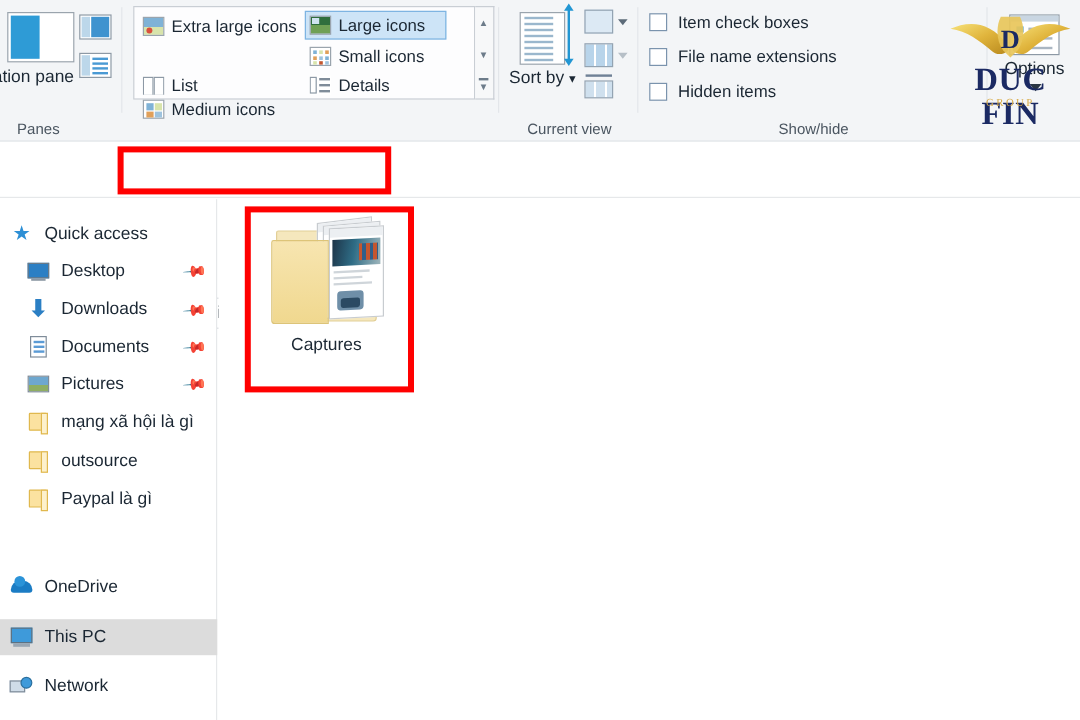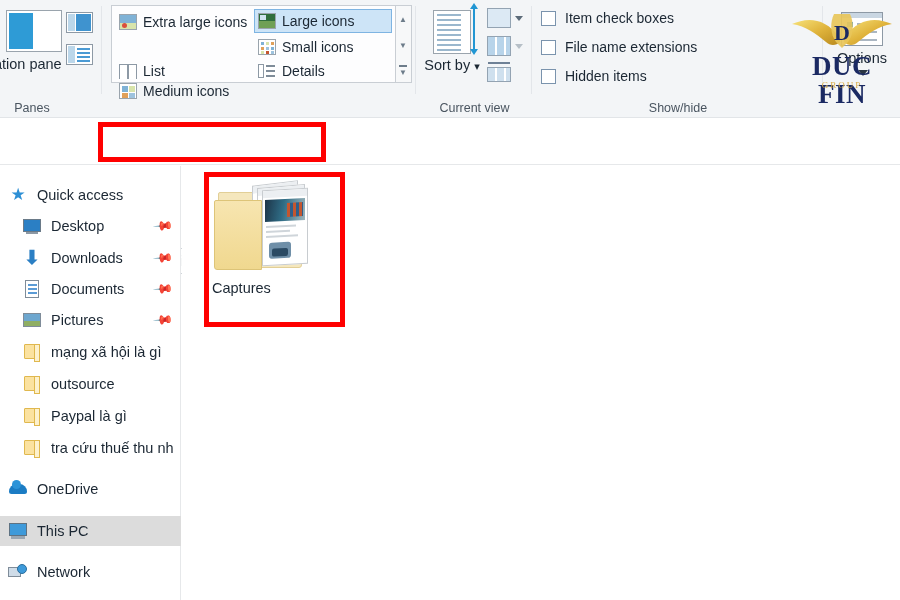--- a/index.html
+++ b/index.html
@@ -332,21 +332,21 @@
     position: absolute; left: 9px; top: 2px; width: 10px; height: 10px;
     background: #3e9ada; border-radius: 50%; border: 1px solid #2a6f9e;
   }
 
   
   .content {
     position: absolute; left: 182px; top: 166px; width: 718px; height: 434px; background: #fff;
   }
   .fileitem {
     position: absolute; left: 30px; top: 12px; width: 120px; height: 150px;
-    display: flex; flex-direction: column; align-items: flex-start;
+    display: flex; flex-direction: column; align-items: center;
   }
   .folder-thumb { position: relative; width: 96px; height: 96px; }
   .folder-back {
     position: absolute; left: 6px; top: 14px; width: 84px; height: 76px;
     background: #f5e7bd; border: 1px solid #e2cf97; border-radius: 2px 4px 3px 3px;
   }
   .thumb-stack {
     position: absolute; left: 40px; top: 5px; width: 56px; height: 82px;
   }
   .thumb-sheet {
@@ -417,21 +417,21 @@
       <div class="glabel">Panes</div>
       <div class="gsep" style="left:139px;"></div>
     </div>
 
     <div class="rgroup" id="grp-layout">
       <div class="lay-gallery">
         <div class="lay-item" style="left:4px; top:4px;">
           <span class="lay-ico xl"></span>
           <span>Extra large icons</span>
         </div>
-        <div class="lay-item sel" style="left:142px; top:3px; width:138px;">
+        <div class="lay-item sel" style="left:142px; top:3px; width:118px;">
           <span class="lay-ico lg"></span>
           <span>Large icons</span>
         </div>
         <div class="lay-item" style="left:4px; top:29px;margin-top:44px;">
           <span class="lay-ico grid">
               <i></i>
               <i></i>
               <i></i>
               <i></i>
             </span>
@@ -627,26 +627,20 @@
           <span class="ic-folder"></span>
         </span>
       <span class="nav-lbl">Paypal là gì</span>
     </div>
     <div class="nav-item" style="top:203px; padding-left:22px;">
       <span class="nav-ico">
           <span class="ic-folder"></span>
         </span>
       <span class="nav-lbl">outsource</span>
     </div>
-    <div class="nav-item" style="top:267px; padding-left:22px;">
-      <span class="nav-ico">
-          <span class="ic-folder"></span>
-        </span>
-      <span class="nav-lbl">tra cứu thuế thu nh</span>
-    </div>
     <div class="nav-item" style="top:308px; padding-left:8px;">
       <span class="nav-ico">
           <span class="ic-cloud"></span>
         </span>
       <span class="nav-lbl">OneDrive</span>
     </div>
     <div class="nav-item sel" style="top:350px; padding-left:8px;">
       <span class="nav-ico ic-pc">
           <span class="mon"></span>
           <span class="stand"></span>

